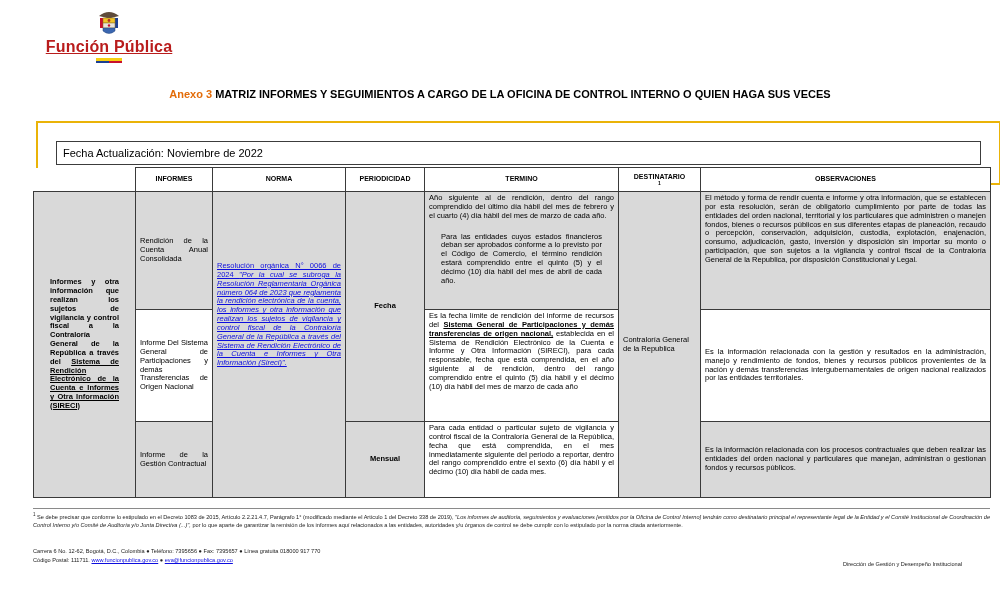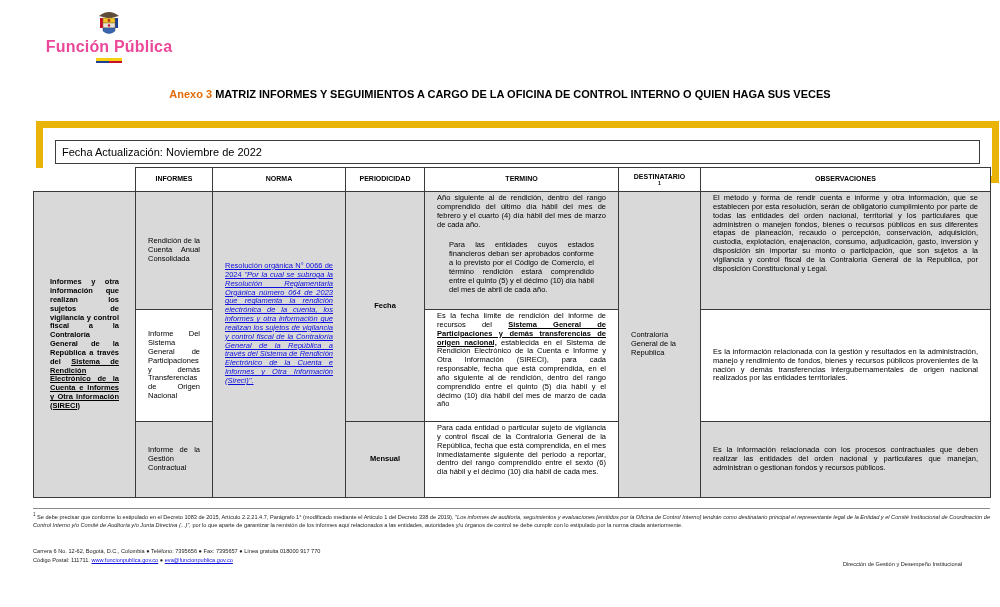--- a/index.html
+++ b/index.html
@@ -2,40 +2,40 @@
 <html><head>
 <meta charset="utf-8">
 <style>
   html,body{margin:0;padding:0;background:#fff;}
   .page{position:relative;width:1000px;height:607px;background:#fff;overflow:hidden;
         font-family:"Liberation Sans",sans-serif;color:#000;}
 
   
   .logo{position:absolute;left:44px;top:10px;width:130px;text-align:center;}
   .logo .emblem{display:block;margin:0 auto;}
-  .logo .wordmark{font-size:16px;font-weight:bold;color:#ec4899;letter-spacing:.2px;white-space:nowrap;}
+  .logo .wordmark{font-size:16px;font-weight:bold;color:#b91c1c;letter-spacing:.2px;white-space:nowrap;text-decoration:underline;}
   .logo .flag{width:26px;height:5px;margin:2px auto 0 auto;}
   .logo .flag .y{height:3px;background:#f5cf11;}
   .logo .flag .br{display:flex;height:2px;}
   .logo .flag .b{flex:1;background:#1b3f94;}
   .logo .flag .r{flex:1;background:#c8102e;}
 
   
   .title{position:absolute;left:0;top:88px;width:1000px;text-align:center;
          font-size:11px;font-weight:bold;}
   .title .anexo{color:#e36c09;}
 
   
-  .fecha-outer{position:absolute;left:36px;top:121px;width:925px;border:7px solid #eab308;padding:12px;}
+  .fecha-outer{position:absolute;left:36px;top:121px;width:925px;border:2px solid #eab308;padding:18px;}
   .fecha-inner{border:1px solid #3c3c3c;padding:5px 6px;font-size:11px;}
 
   
   .tablewrap{position:absolute;left:33px;top:167px;}
   table{border-collapse:collapse;table-layout:fixed;width:957px;}
-  td,th{border:1px solid #3a3a3a;padding:2px 12px;font-size:7.5px;line-height:1.18;
+  td,th{border:1px solid #3a3a3a;padding:2px 4px;font-size:7.5px;line-height:1.18;
         vertical-align:middle;word-wrap:break-word;}
   th{font-size:7px;font-weight:bold;text-align:center;background:#fff;}
   th.noborder{border:none;background:#fff;}
   .gray{background:#d9d9d9;}
   .just{text-align:justify;}
   .vtop{vertical-align:top;}
   .center{text-align:center;}
   .bold{font-weight:bold;}
   .u{text-decoration:underline;}
   .link{color:#0d0dde;text-decoration:underline;}

